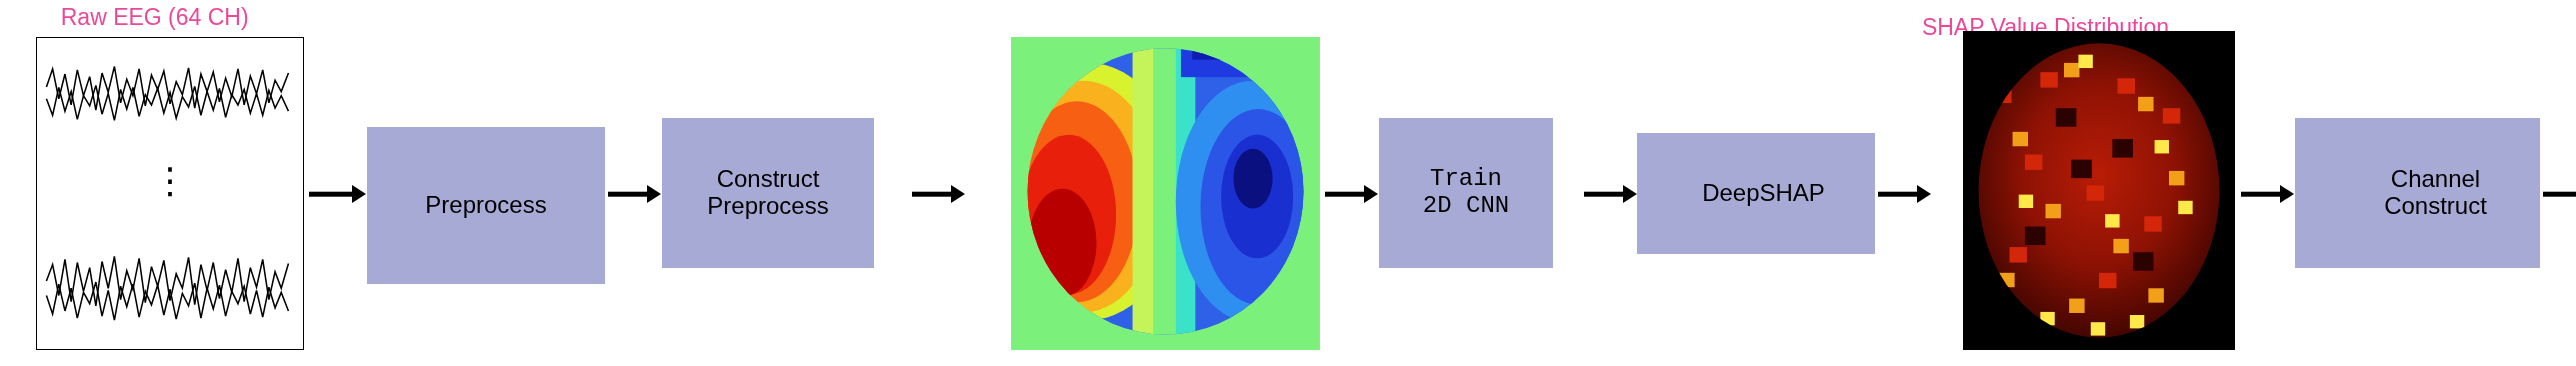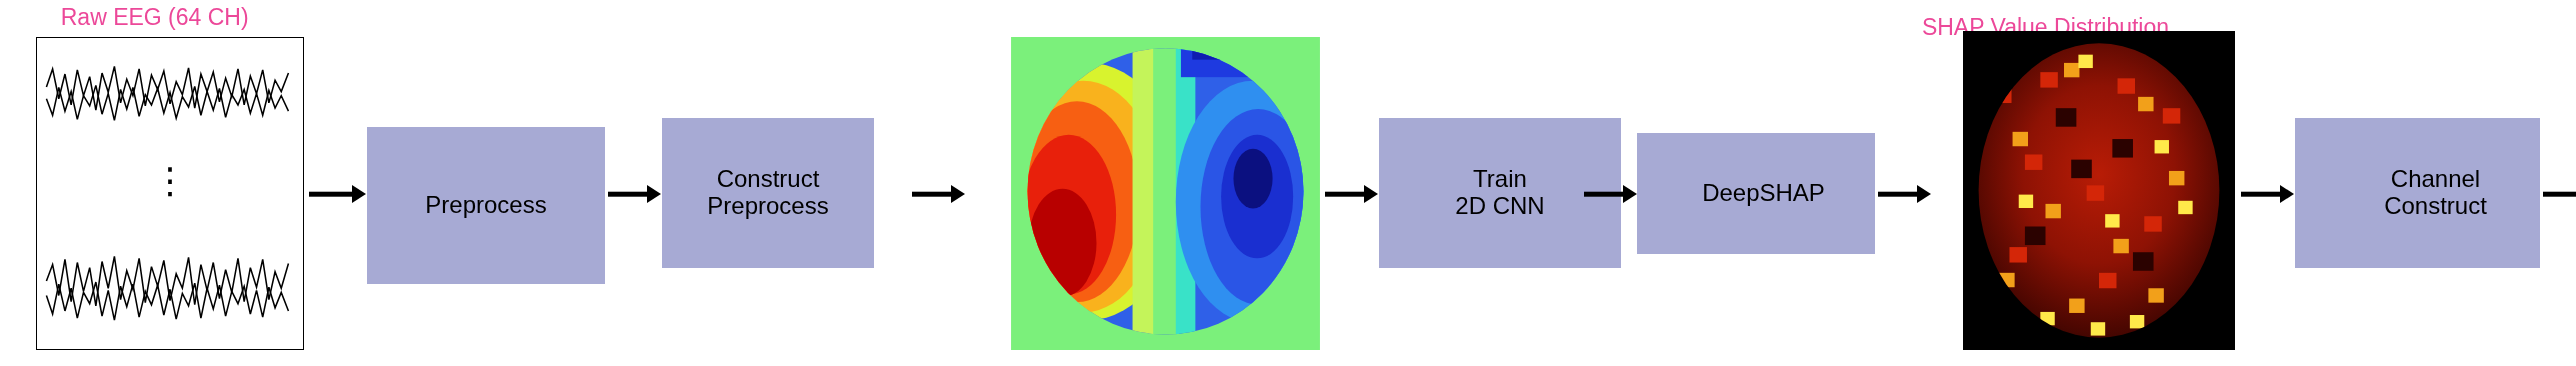--- a/index.html
+++ b/index.html
@@ -169,21 +169,21 @@
         <rect x="0" y="0" width="600" height="608" fill="none"></rect>
       </g>
     </svg>
   </div>
 
   <div class="arrow" style="left:1325px; top:194px; width:54px;">
     <div class="shaft" style="width:40px;"></div>
     <div class="head" style="left:39px;"></div>
   </div>
 
-  <div class="box" style="left:1379px; top:118px; width:242px; height:150px;">
+  <div class="box" style="left:1379px; top:118px; width:174px; height:150px;font-family:Liberation Mono, monospace;">
     <span class="line">Train</span>
     <span class="line">2D CNN</span>
   </div>
 
   <div class="arrow" style="left:1584px; top:194px; width:54px;">
     <div class="shaft" style="width:40px;"></div>
     <div class="head" style="left:39px;"></div>
   </div>
 
   <div class="box" style="left:1637px; top:133px; width:238px; height:121px;padding-left:15px;">

